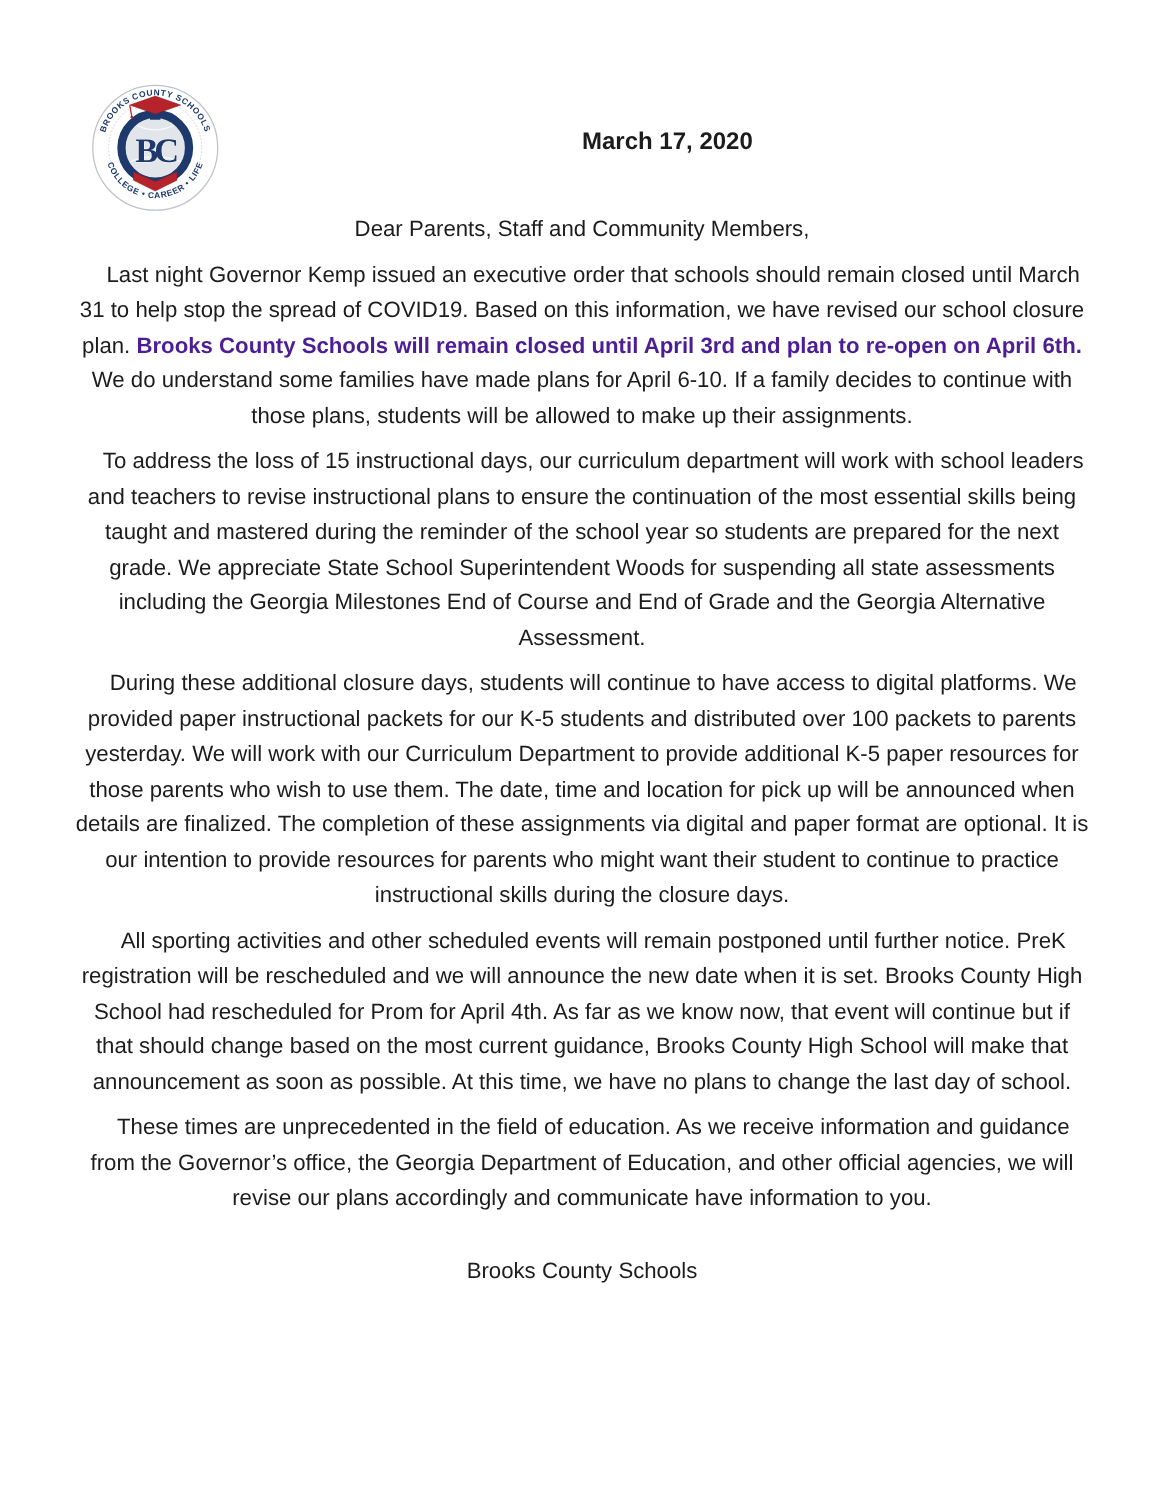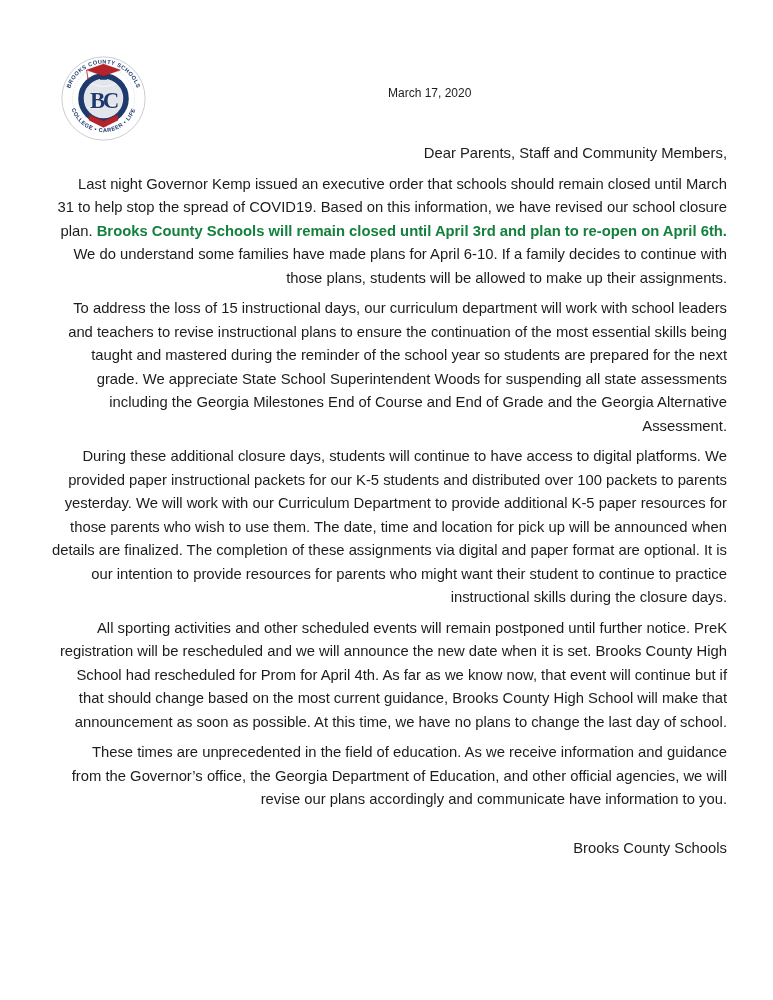--- a/index.html
+++ b/index.html
@@ -10,30 +10,30 @@
     font-family:"Liberation Sans",sans-serif;
     color:#1c1c1c;
     overflow:hidden;
   }
   .logo{position:absolute;top:56px;left:61px;width:85px;height:85px;}
   .logo svg{width:100%;height:100%;display:block;}
   .seal-arc-text{font-family:"Liberation Sans",sans-serif;font-size:6.6px;letter-spacing:.55px;fill:#1e3a6d;font-weight:bold;}
   .seal-mono{font-family:"Liberation Serif",serif;font-size:27px;font-weight:bold;fill:#1e3a6d;letter-spacing:-3px;}
   .date{
     position:absolute;top:86px;left:388px;
-    font-size:12px;color:#1c1c1c;
+    font-size:16px;color:#1c1c1c;font-weight:bold;
   }
   .body{
     position:absolute;top:142px;left:49px;width:678px;
-    font-size:14.8px;line-height:23.5px;text-align:right;
+    font-size:14.8px;line-height:23.5px;text-align:center;
   }
   .body p{margin:0 0 7px 0;}
   p.salutation{text-indent:0;}
   p.para{text-indent:15px;}
-  strong.bold{font-weight:bold;color:#15803d;}
+  strong.bold{font-weight:bold;color:#4c1d95;}
   .closing{margin-top:25px;}
   .closing p{margin:0 0 7px 0;text-indent:0;}
 </style>
 </head>
 <body>
 
 <div class="page">
 
   <div class="logo">
     <svg viewBox="0 0 100 100">

